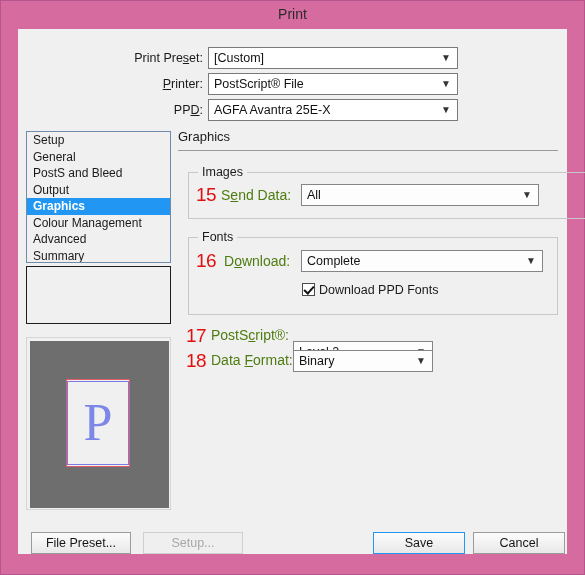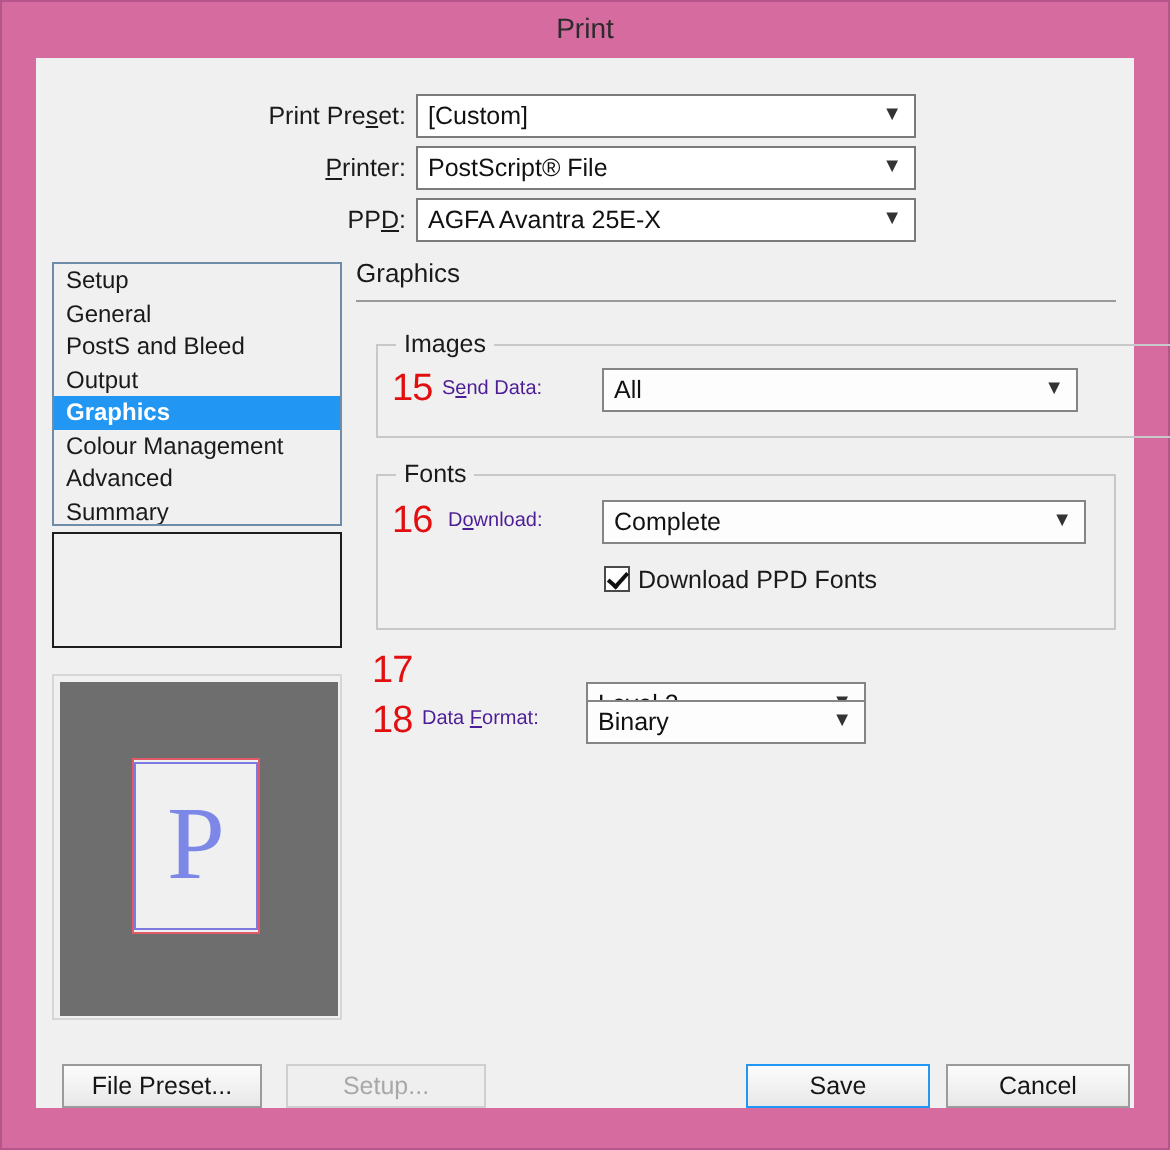--- a/index.html
+++ b/index.html
@@ -227,24 +227,24 @@
     position: absolute;
     color: #e10f0f;
     font-size: 19px;
     font-family: "Liberation Sans", sans-serif;
     line-height: 19px;
     letter-spacing: -0.5px;
   }
 
   .field-label {
     position: absolute;
-    font-size: 10px;
+    font-size: 14px;
     line-height: 20px;
     white-space: nowrap;
-    color: #4c1d95;
+    color: #4d7c0f;
     text-align: center;
   }
 
   .checkrow {
     position: absolute;
     font-size: 12.5px;
     line-height: 16px;
     white-space: nowrap;
   }
   .checkbox {
@@ -382,20 +382,21 @@
           <span class="arrow">▼</span>
         </div>
 
         <div class="checkrow" style="left:113px; top:44px;">
           <span class="checkbox checked"></span><span>Download PPD Fonts</span>
         </div>
       </div>
 
       <div style="position:absolute; left:0px; top:196px; width:380px; height:24px;">
         <div class="rednum" style="left:8px; top:1px;">17</div>
+        <div class="field-label" style="left:33px; top:0px;"><span>PostS</span><span class="acc">c</span><span>ript®:</span></div>
         <div class="combo grey" style="left:115px; top:16px; width:140px;">
           <span>Level 2</span>
           <span class="arrow">▼</span>
         </div>
       </div>
 
       <div style="position:absolute; left:0px; top:221px; width:380px; height:24px;">
         <div class="rednum" style="left:8px; top:1px;">18</div>
         <div class="field-label" style="left:33px; top:0px;"><span>Data </span><span class="acc">F</span><span>ormat:</span></div>
         <div class="combo grey" style="left:115px; top:0px; width:140px;">

